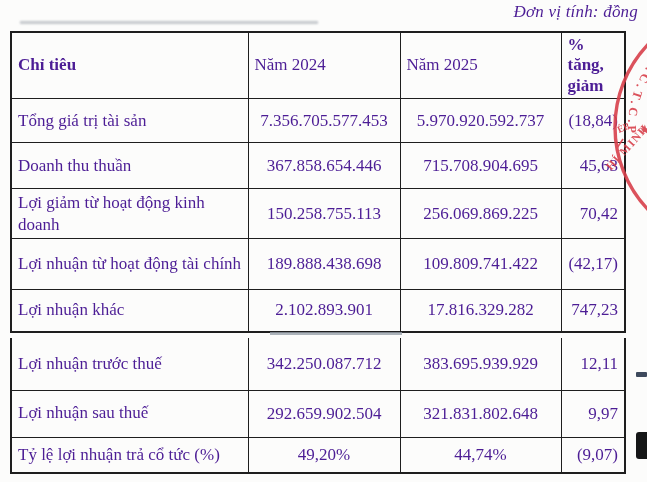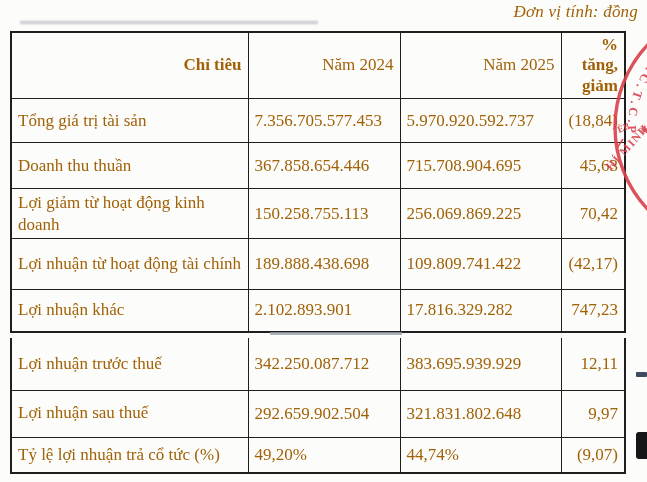--- a/index.html
+++ b/index.html
@@ -3,21 +3,21 @@
 <meta charset="utf-8">
 <style>
   html, body { margin: 0; padding: 0; }
   #page {
     position: relative;
     width: 647px;
     height: 482px;
     background: #fcfcfb;
     overflow: hidden;
     font-family: "Liberation Serif", serif;
-    color: #a16207;
+    color: #4c1d95;
   }
   .unit-label {
     position: absolute;
     top: 2px;
     right: 9px;
     font-style: italic;
     font-size: 17px;
     letter-spacing: 0.2px;
   }
   table.fin {
@@ -34,24 +34,24 @@
     border: 1.6px solid #1e1e1e;
     vertical-align: middle;
     padding: 2px 6px;
     background: transparent;
   }
   #tbl-main { border: 2px solid #1e1e1e; }
   #tbl-summary { border: 2px solid #1e1e1e; border-top: none; }
   #tbl-summary tr:first-child td { border-top: none; }
   th.h-bold { font-weight: bold; }
   th.h-reg  { font-weight: normal; }
-  th { text-align: right; line-height: 1.2; }
+  th { text-align: left; line-height: 1.2; }
   th.h-pct { padding: 0 8px; }
   td.c-label { text-align: left; padding-left: 11px; padding-right: 8px; line-height: 1.3; }
-  td.c-num   { text-align: left; padding-right: 10px; }
+  td.c-num   { text-align: center; padding-right: 10px; }
   td.c-pct   { text-align: right; padding-right: 5px; }
   .overlay {
     position: absolute;
     left: 0; top: 0;
     pointer-events: none;
   }
   .smudge-top {
     position: absolute;
     left: 20px; top: 21px;
     width: 298px; height: 3px;

